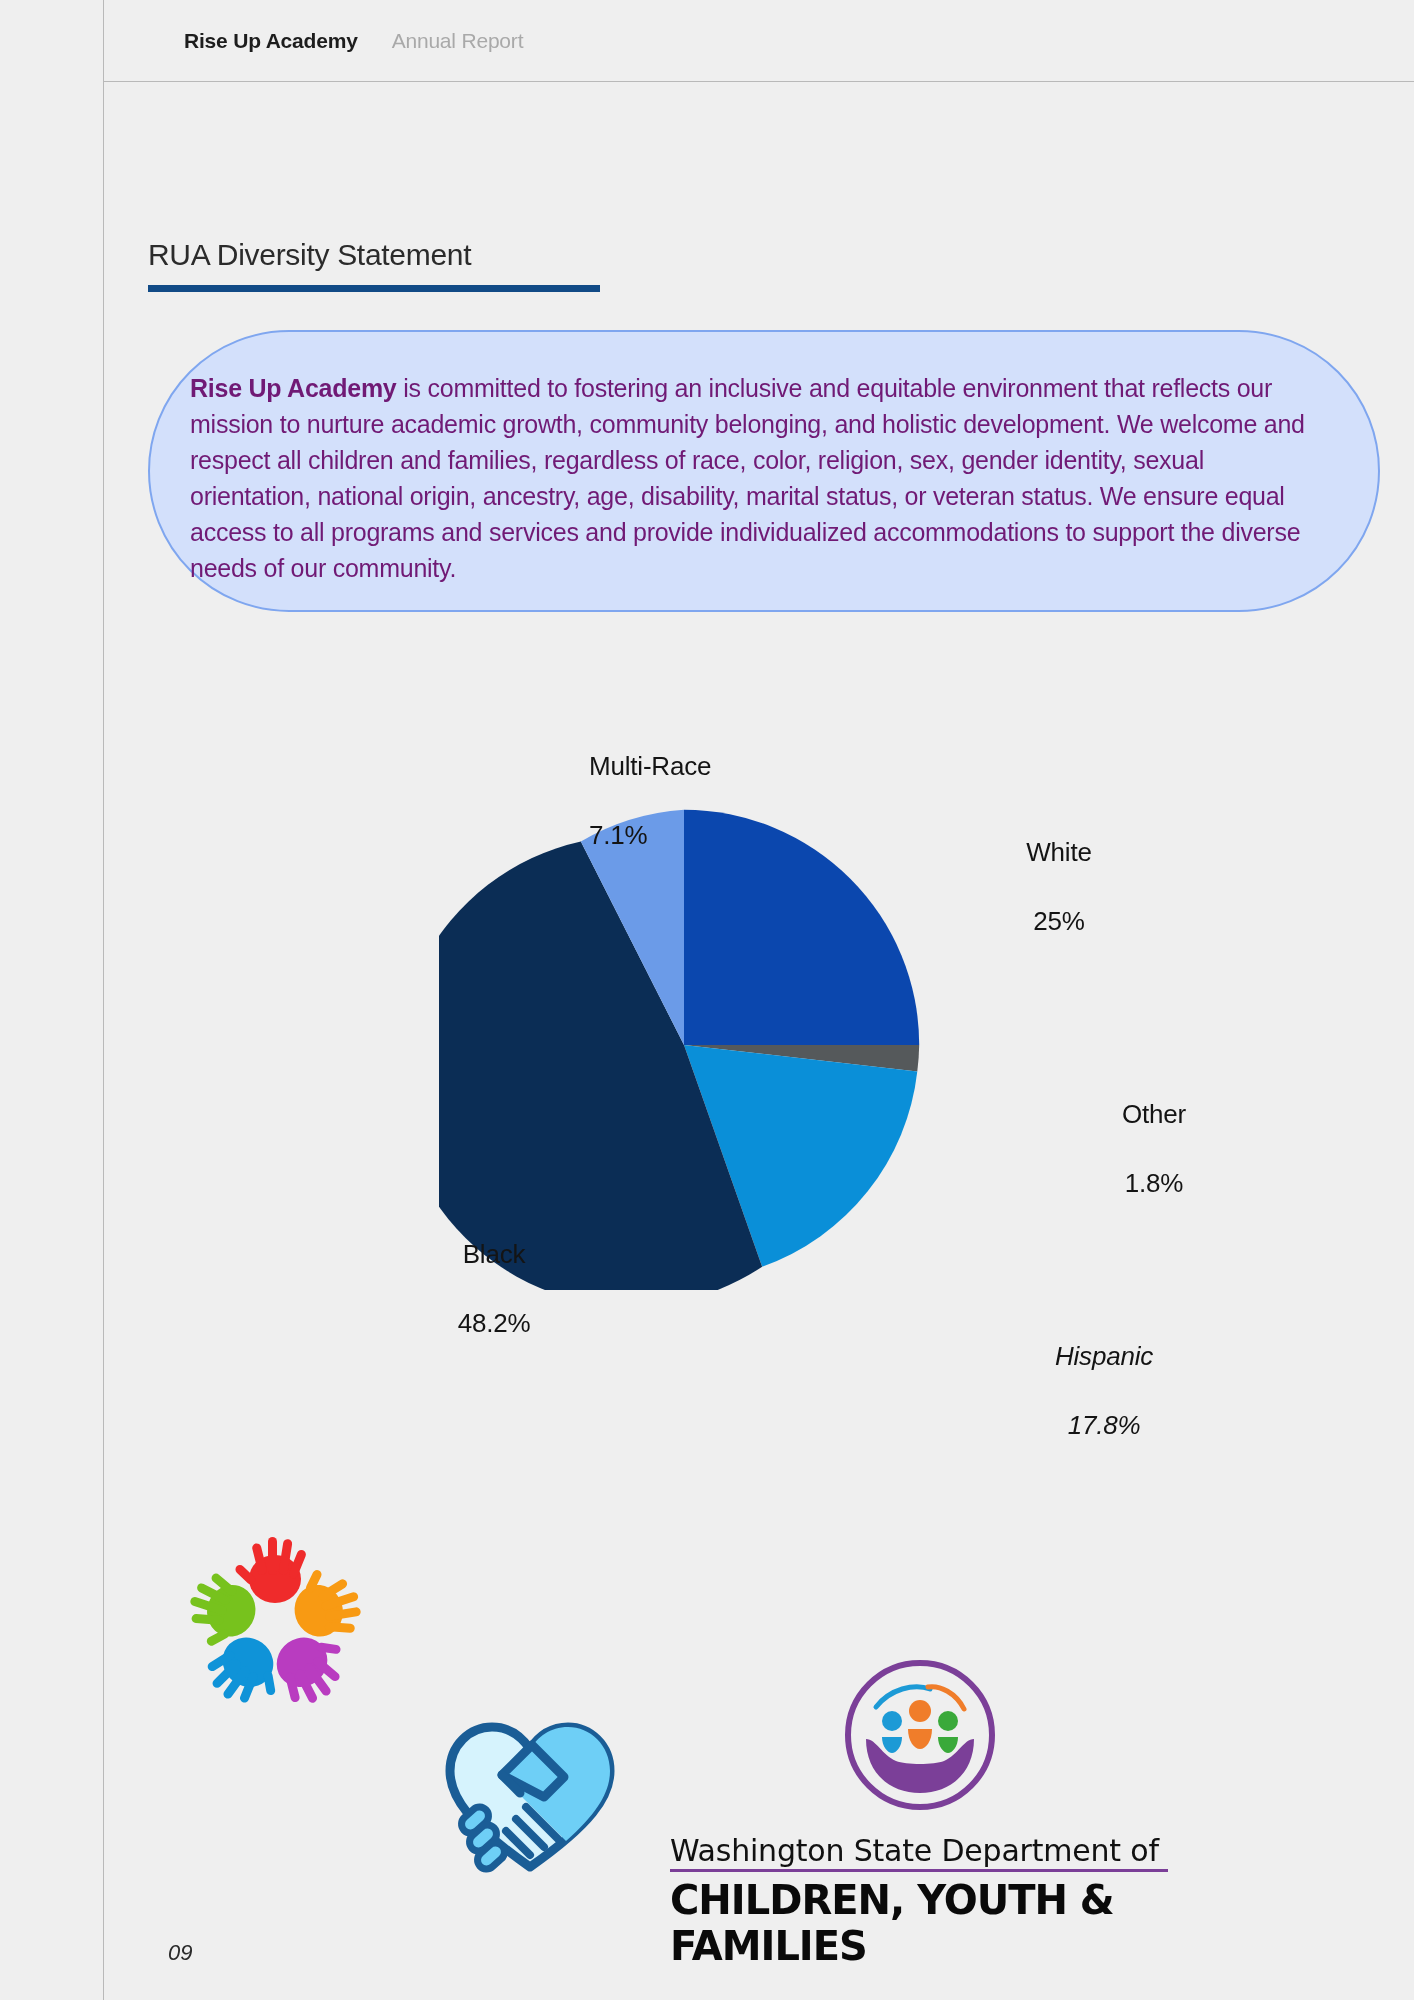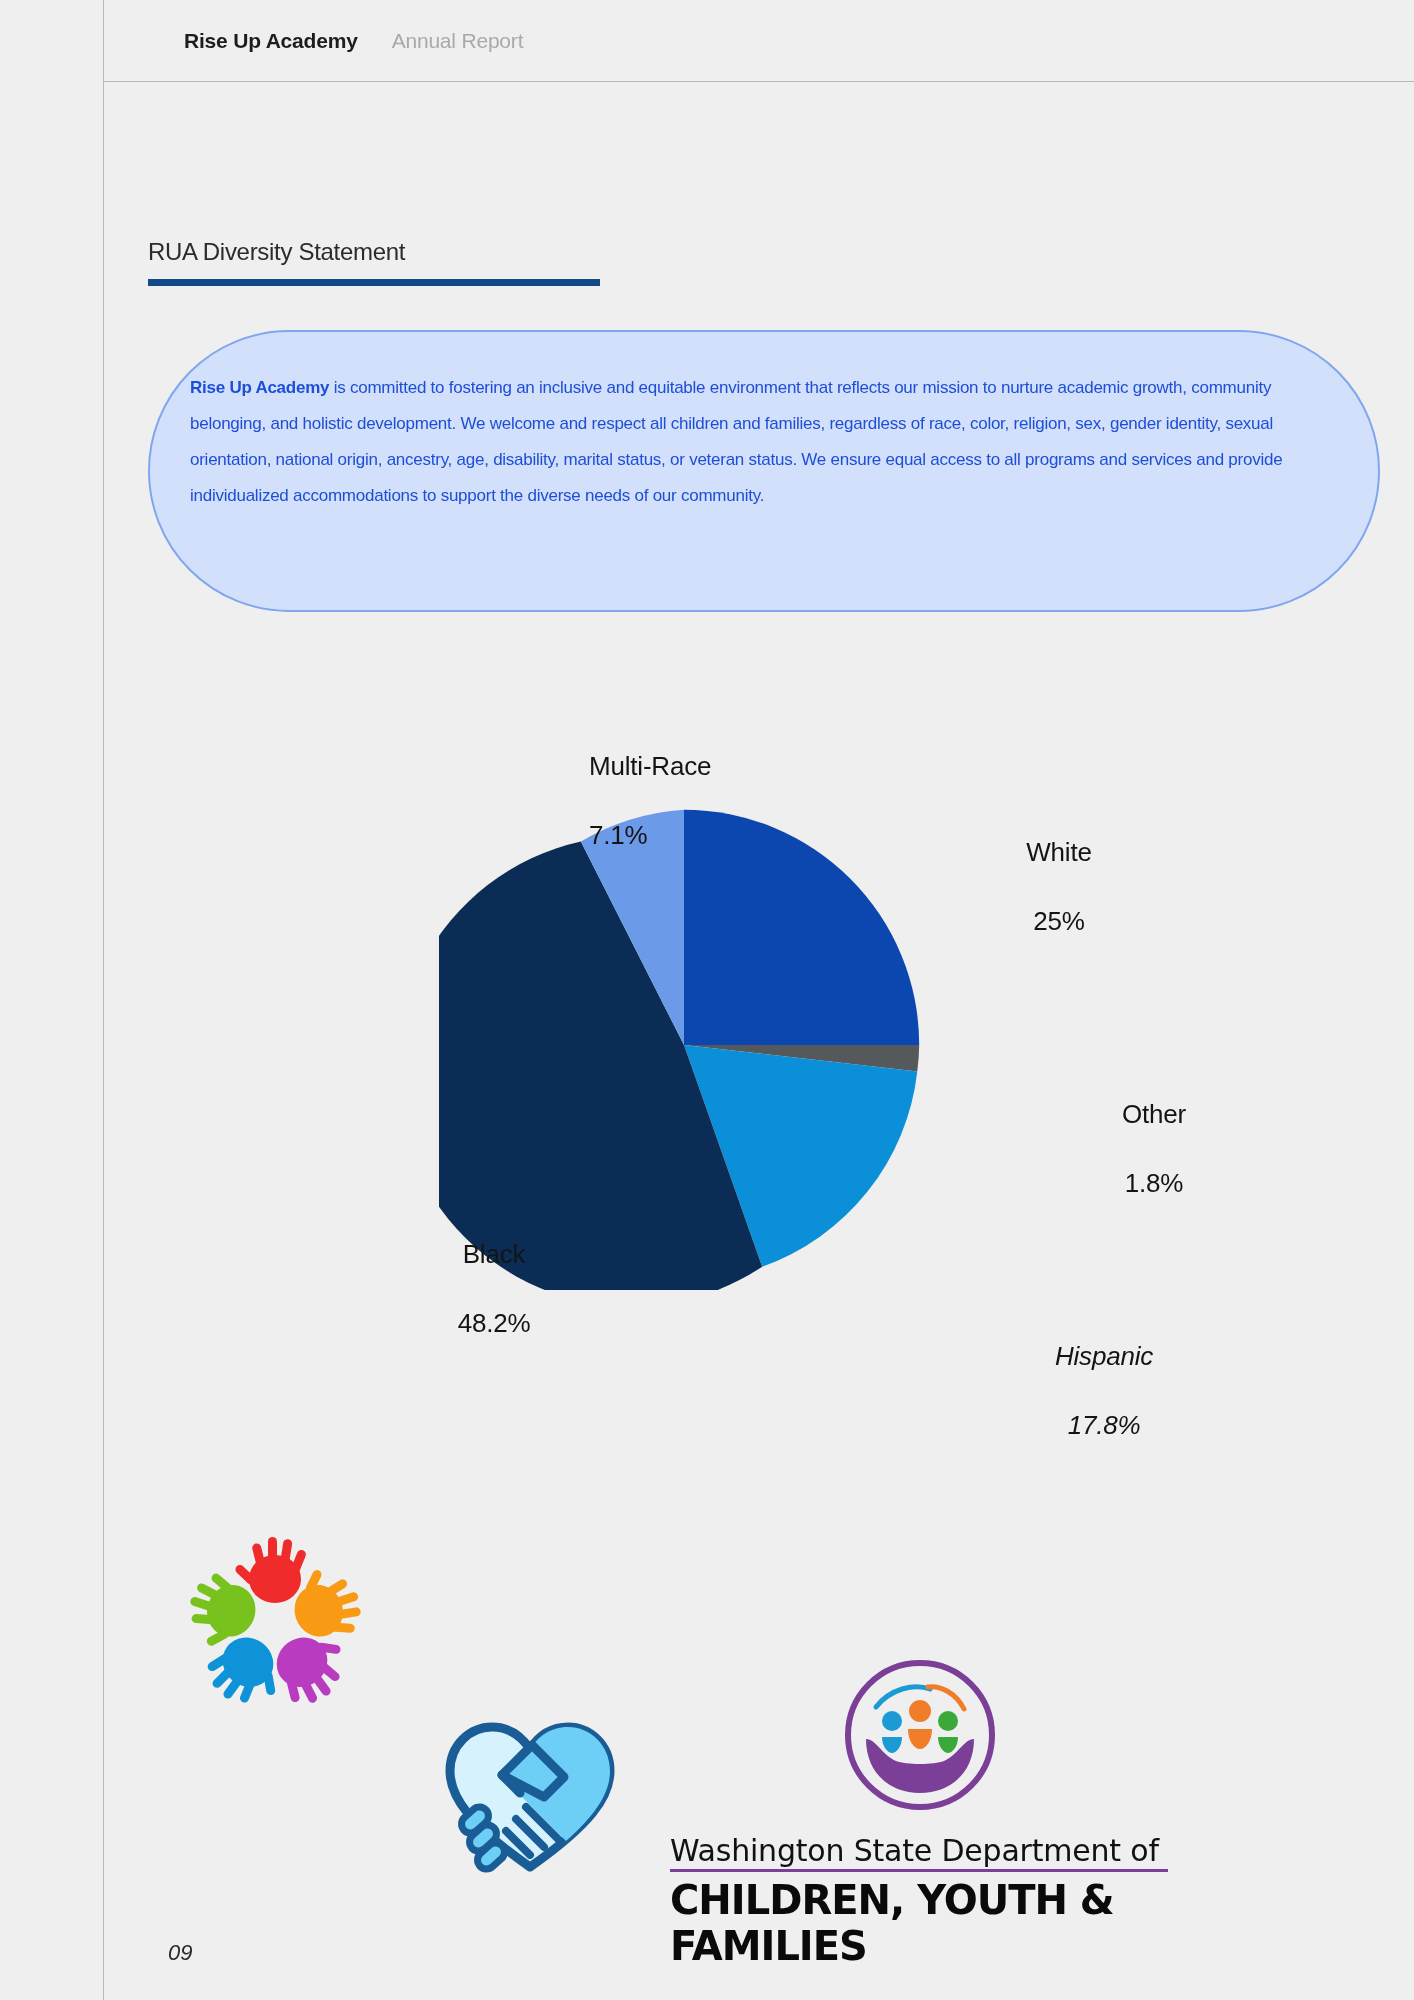--- a/index.html
+++ b/index.html
@@ -63,21 +63,21 @@
     letter-spacing: -1.4px;
     white-space: nowrap;
   }
   .section-title-wrap {
     position: absolute;
     left: 148px;
     top: 238px;
     width: 452px;
   }
   .section-title {
-    font-size: 24px;
+    font-size: 30px;
     color: #2b2b2b;
     letter-spacing: -0.3px;
   }
   .section-rule {
     margin-top: 13px;
     height: 7px;
     width: 100%;
     background: #114a86;
   }
 
@@ -90,23 +90,23 @@
     height: 282px;
     background: #d3e0fb;
     border: 2px solid #7fa6ef;
     border-radius: 150px;
   }
   .statement-text {
     position: absolute;
     left: 0;
     top: 38px;
     padding: 0 54px 0 40px;
-    font-size: 17px;
+    font-size: 25px;
     line-height: 36px;
-    color: #1d4ed8;
+    color: #701a75;
     letter-spacing: -0.25px;
   }
   .statement-text b { font-weight: bold; }
 
   
   .chart-area {
     position: absolute;
     left: 104px;
     top: 640px;
     width: 1310px;

